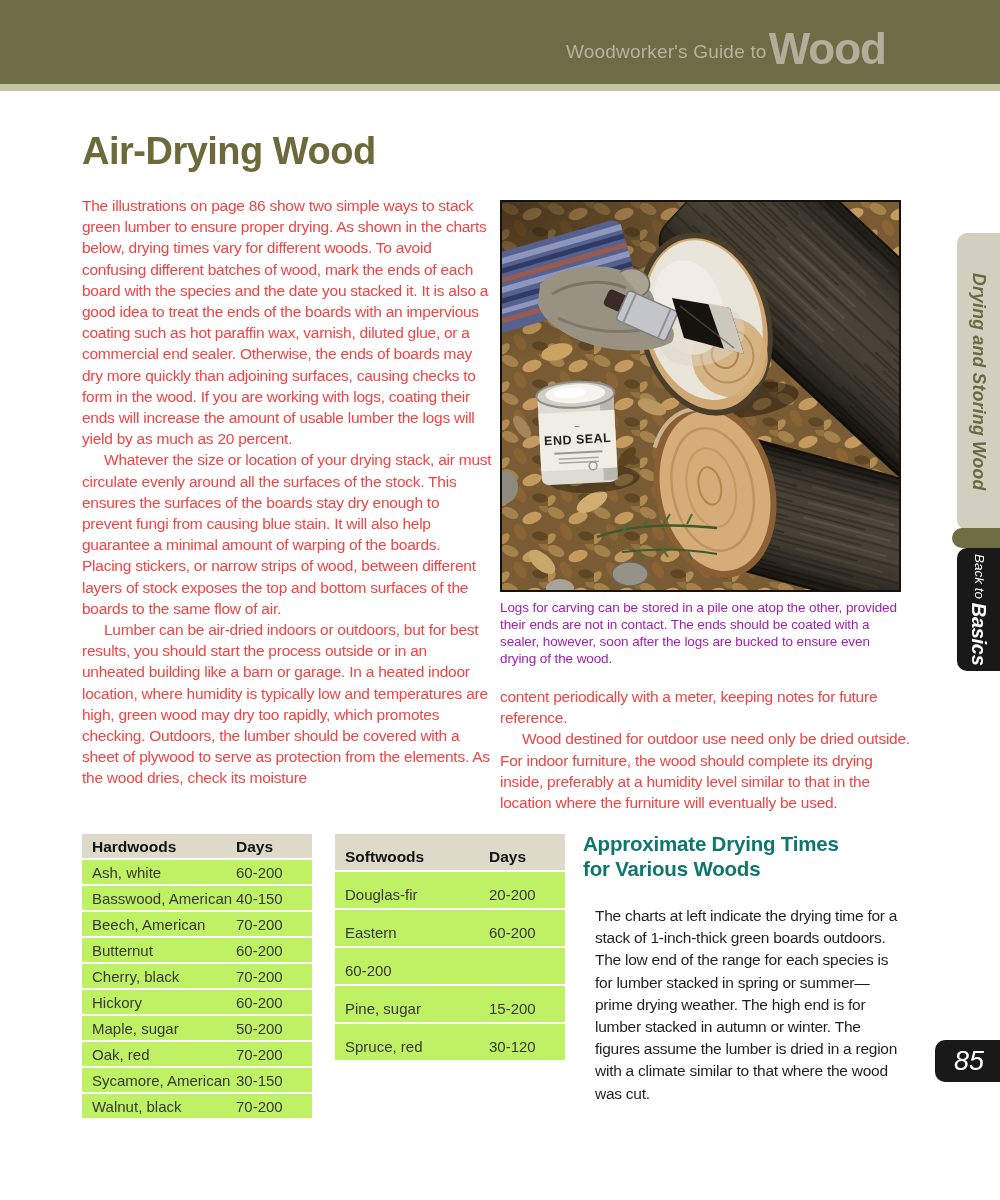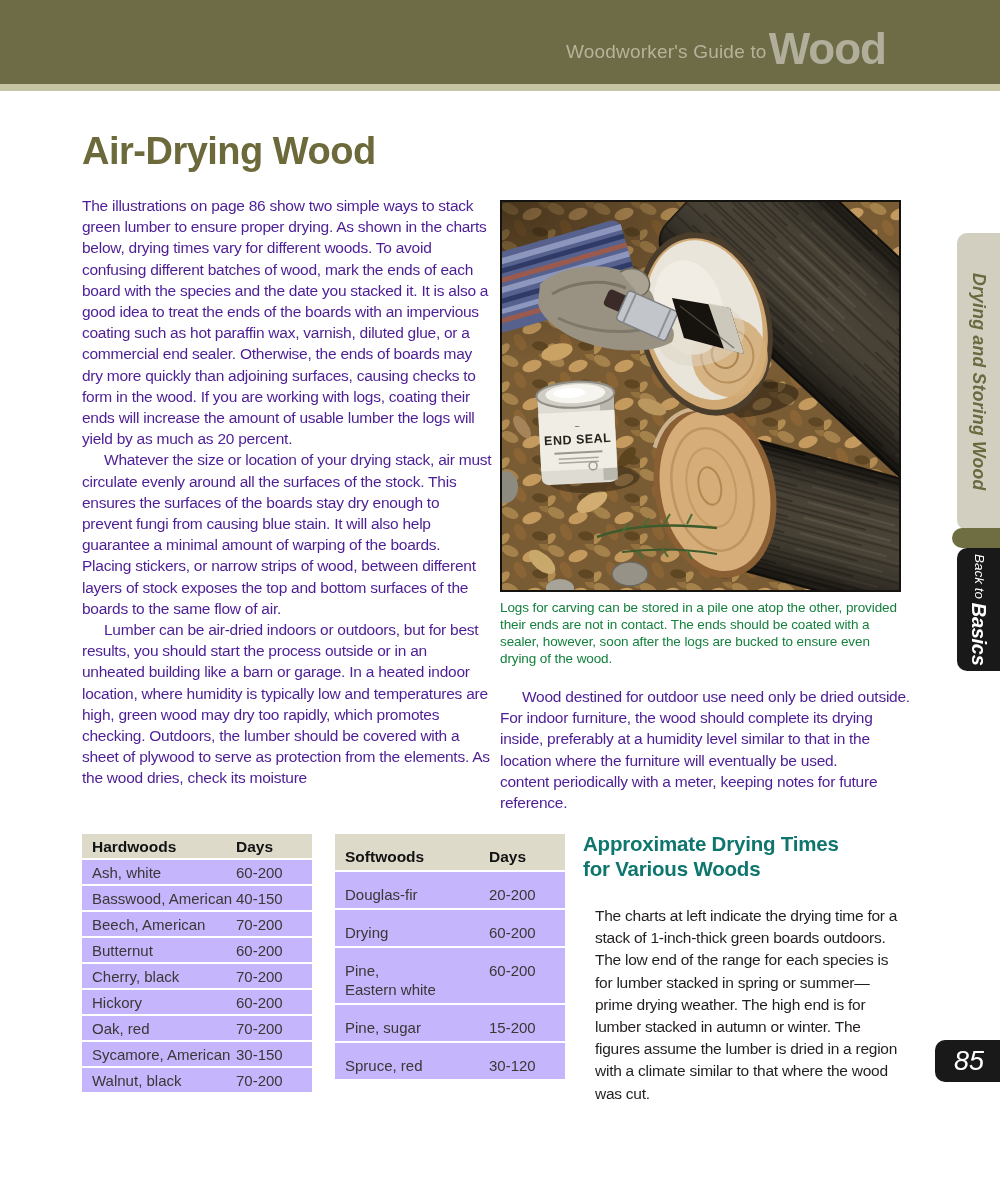--- a/index.html
+++ b/index.html
@@ -12,35 +12,35 @@
   .band-text{position:absolute;top:0;right:114px;height:80px;display:flex;align-items:baseline;}
   .band-text{align-items:flex-end;padding-bottom:14px;box-sizing:border-box;}
   .series-prefix{font-size:19px;color:#b6b39b;letter-spacing:.2px;line-height:1;padding-bottom:5px;}
   .series-word{font-size:44px;font-weight:bold;color:#b1af9c;letter-spacing:-1px;line-height:.8;margin-left:2px;}
 
   
   .page-title{position:absolute;left:82px;top:130px;margin:0;font-size:38px;font-weight:bold;
               color:#6c6a3b;letter-spacing:-.5px;}
   .col-left{position:absolute;left:82px;top:195px;width:410px;}
   .col-right-text{position:absolute;left:500px;top:686px;width:414px;}
-  .body-p{margin:0;font-size:15.5px;line-height:21.2px;color:#4c1d95;letter-spacing:-.25px;}
+  .body-p{margin:0;font-size:15.5px;line-height:21.2px;color:#ef4444;letter-spacing:-.25px;}
   .body-p.indent{text-indent:22px;}
 
   
   .photo{position:absolute;left:500px;top:200px;width:401px;height:392px;border:2px solid #15130f;
          box-sizing:border-box;overflow:hidden;}
   .photo svg{display:block;}
   .caption{position:absolute;left:500px;top:599px;width:404px;margin:0;
-           font-size:13.5px;line-height:17px;color:#15803d;letter-spacing:-.1px;}
+           font-size:13.5px;line-height:17px;color:#a21caf;letter-spacing:-.1px;}
 
   
   .wood-table{position:absolute;top:834px;width:230px;}
   .wood-table.hardwoods{left:82px;}
   .wood-table.softwoods{left:335px;}
-  .t-row{display:flex;align-items:flex-start;background:#c4b5fd;margin-bottom:2px;
+  .t-row{display:flex;align-items:flex-start;background:#bef264;margin-bottom:2px;
          padding:2.5px 0 2.5px 10px;box-sizing:border-box;min-height:23px;}
   .softwoods .t-row{padding-top:13px;padding-bottom:4px;}
   .t-row.t-head{background:#dedaca;font-weight:bold;}
   .t-cell{font-size:15px;line-height:19px;color:#3a3734;}
   .t-head .t-cell{color:#121212;font-size:15.5px;}
   .t-cell.c0{flex:1;white-space:pre-line;}
   .t-cell.c1{width:76px;}
 
   
   .drying-article{position:absolute;left:583px;top:831px;width:334px;}
@@ -212,22 +212,22 @@
 
       <ellipse cx="128" cy="372" rx="18" ry="12" fill="#979287" stroke="#6b665c" stroke-width="1.5"></ellipse>
       <ellipse cx="58" cy="386" rx="14" ry="9" fill="#a8a399"></ellipse>
       <ellipse cx="4" cy="285" rx="12" ry="16" fill="#8d8a80"></ellipse>
     </svg>
   </div>
 
   <p class="caption">Logs for carving can be stored in a pile one atop the other, provided their ends are not in contact. The ends should be coated with a sealer, however, soon after the logs are bucked to ensure even drying of the wood.</p>
 
   <div class="col-right-text">
+    <p class="body-p">content periodically with a meter, keeping notes for future reference.</p>
     <p class="body-p indent">Wood destined for outdoor use need only be dried outside. For indoor furniture, the wood should complete its drying inside, preferably at a humidity level similar to that in the location where the furniture will eventually be used.</p>
-    <p class="body-p">content periodically with a meter, keeping notes for future reference.</p>
   </div>
 
   <div class="wood-table hardwoods">
       <div class="t-row t-head">
         <span class="t-cell c0">Hardwoods</span>
         <span class="t-cell c1">Days</span>
       </div>
       <div class="t-row">
         <span class="t-cell c0">Ash, white</span>
         <span class="t-cell c1">60-200</span>
@@ -244,20 +244,24 @@
         <span class="t-cell c0">Butternut</span>
         <span class="t-cell c1">60-200</span>
       </div>
       <div class="t-row">
         <span class="t-cell c0">Cherry, black</span>
         <span class="t-cell c1">70-200</span>
       </div>
       <div class="t-row">
         <span class="t-cell c0">Hickory</span>
         <span class="t-cell c1">60-200</span>
+      </div>
+      <div class="t-row">
+        <span class="t-cell c0">Maple, sugar</span>
+        <span class="t-cell c1">50-200</span>
       </div>
       <div class="t-row">
         <span class="t-cell c0">Oak, red</span>
         <span class="t-cell c1">70-200</span>
       </div>
       <div class="t-row">
         <span class="t-cell c0">Sycamore, American</span>
         <span class="t-cell c1">30-150</span>
       </div>
       <div class="t-row">
@@ -268,26 +272,24 @@
   <div class="wood-table softwoods">
       <div class="t-row t-head">
         <span class="t-cell c0">Softwoods</span>
         <span class="t-cell c1">Days</span>
       </div>
       <div class="t-row">
         <span class="t-cell c0">Douglas-fir</span>
         <span class="t-cell c1">20-200</span>
       </div>
       <div class="t-row">
-        <span class="t-cell c0">Drying</span>
-        <span class="t-cell c1">60-200</span>
-      </div>
-      <div class="t-row">
-        <span class="t-cell c0">Pine,
-Eastern white</span>
+        <span class="t-cell c0">Eastern</span>
+        <span class="t-cell c1">60-200</span>
+      </div>
+      <div class="t-row">
         <span class="t-cell c1">60-200</span>
       </div>
       <div class="t-row">
         <span class="t-cell c0">Pine, sugar</span>
         <span class="t-cell c1">15-200</span>
       </div>
       <div class="t-row">
         <span class="t-cell c0">Spruce, red</span>
         <span class="t-cell c1">30-120</span>
       </div>

